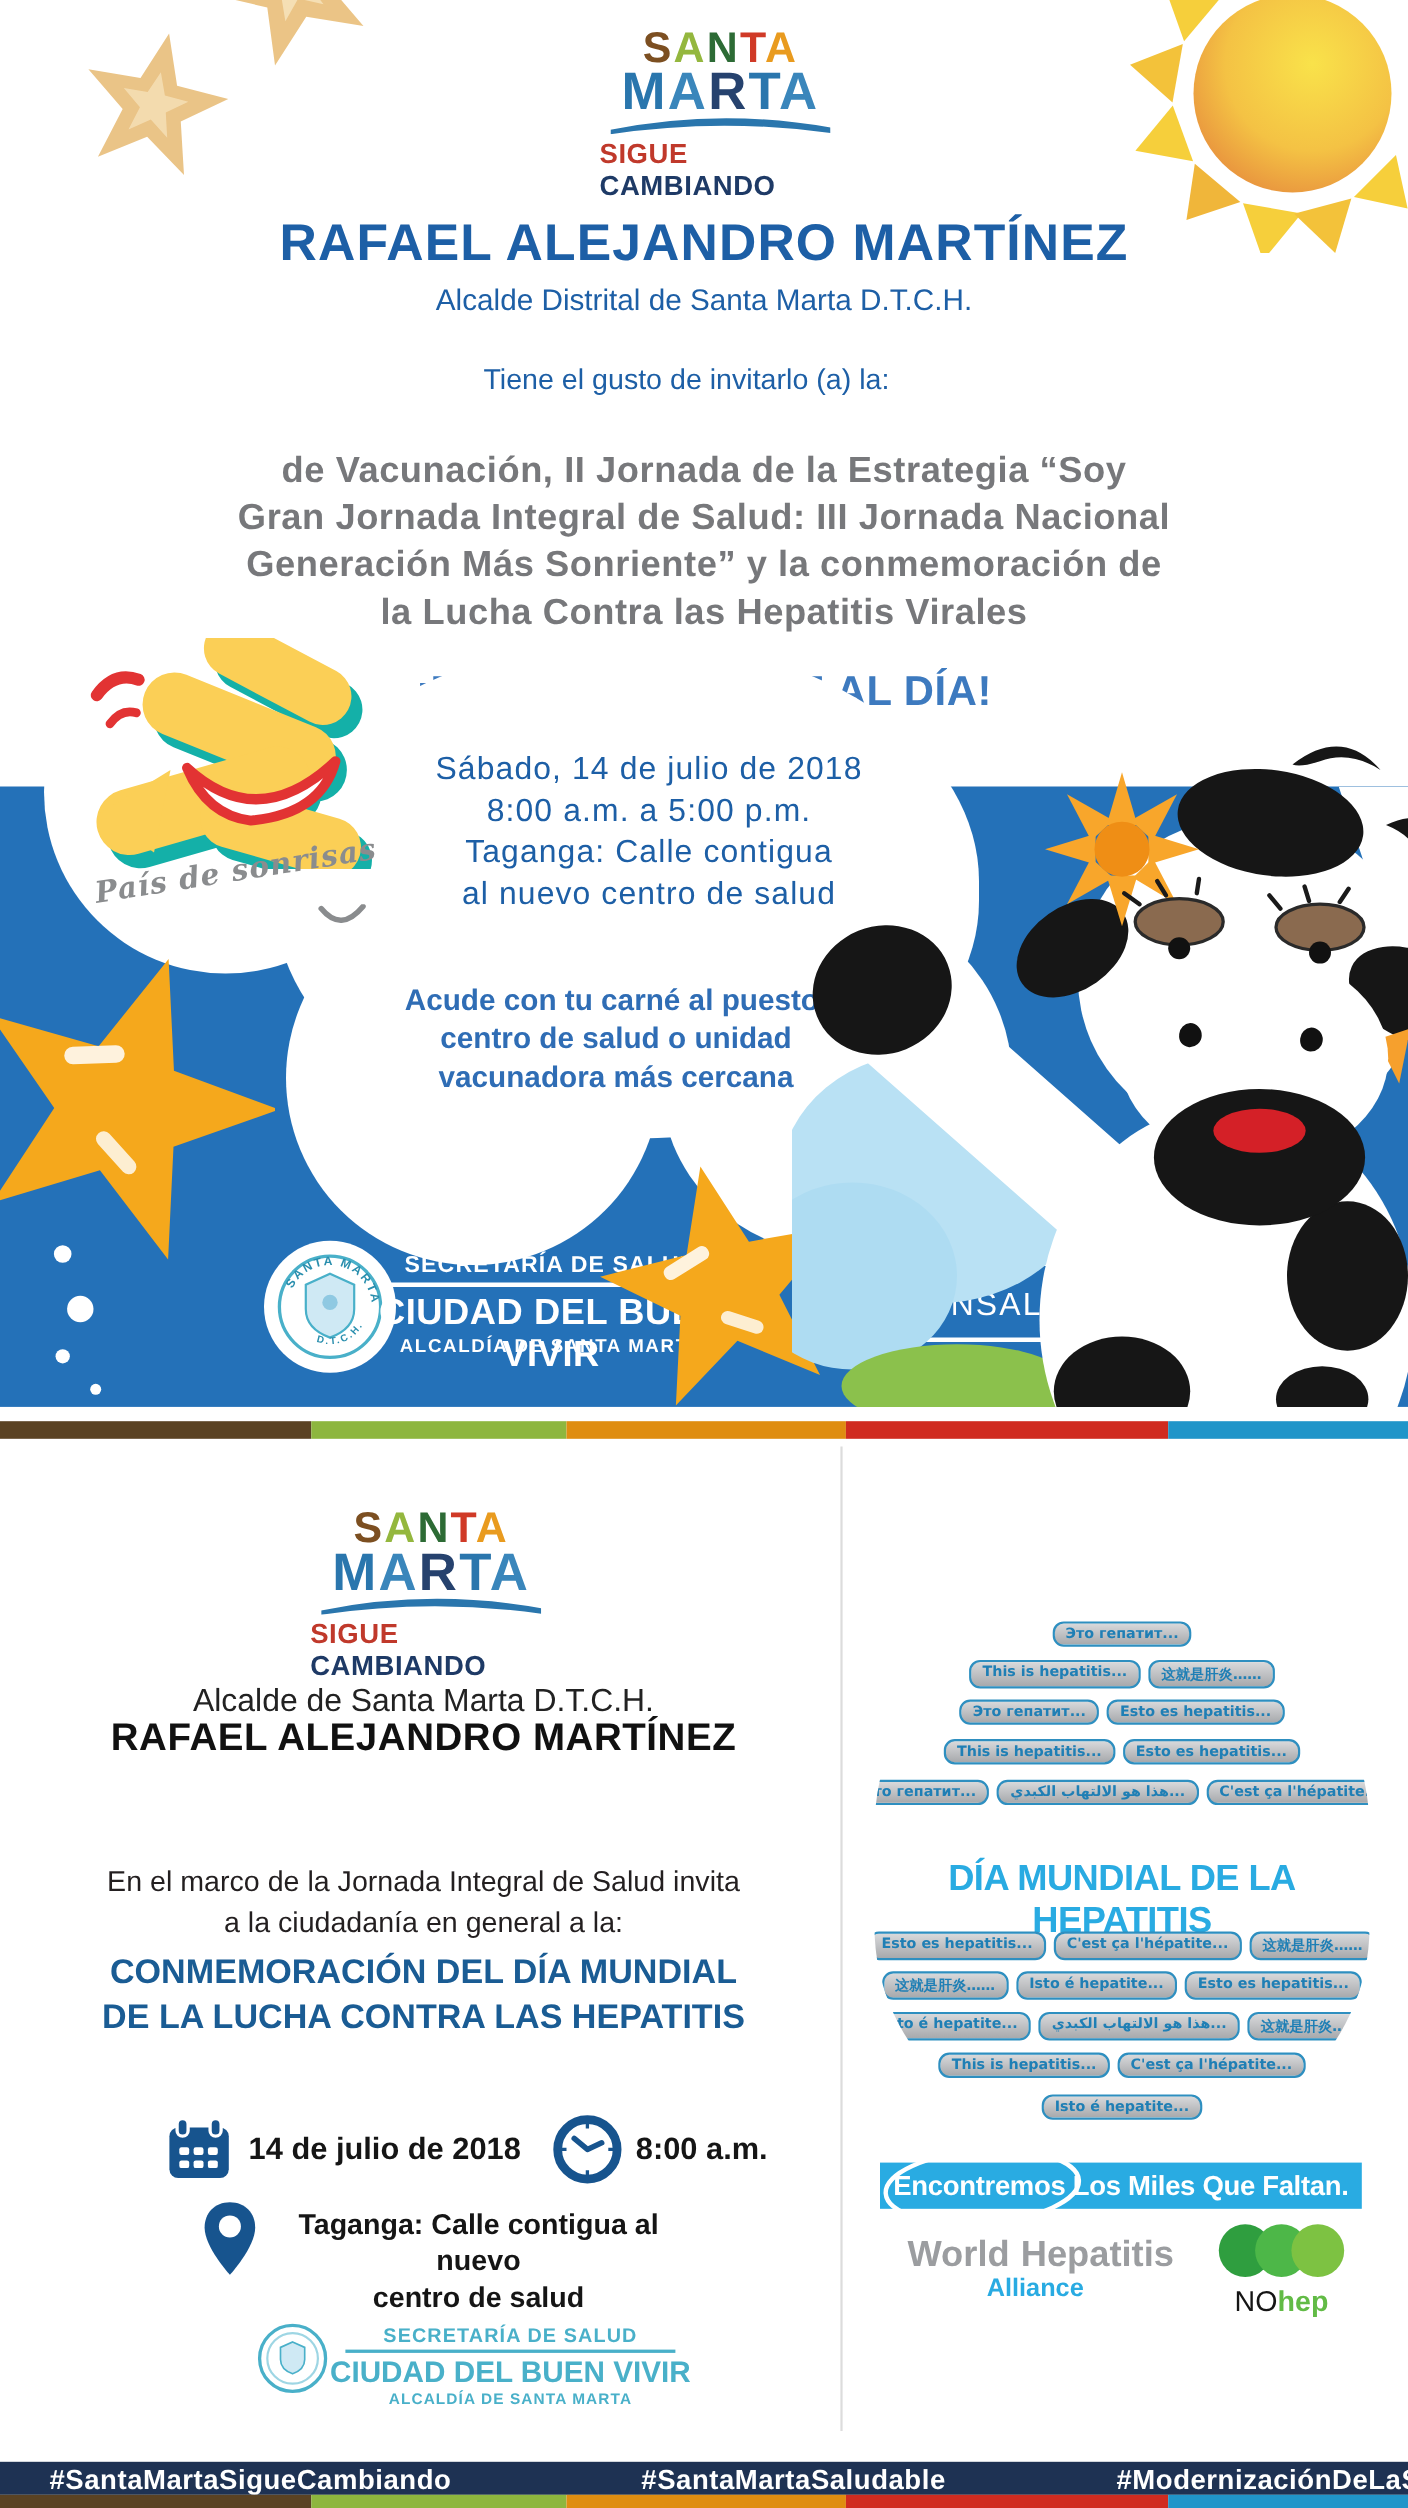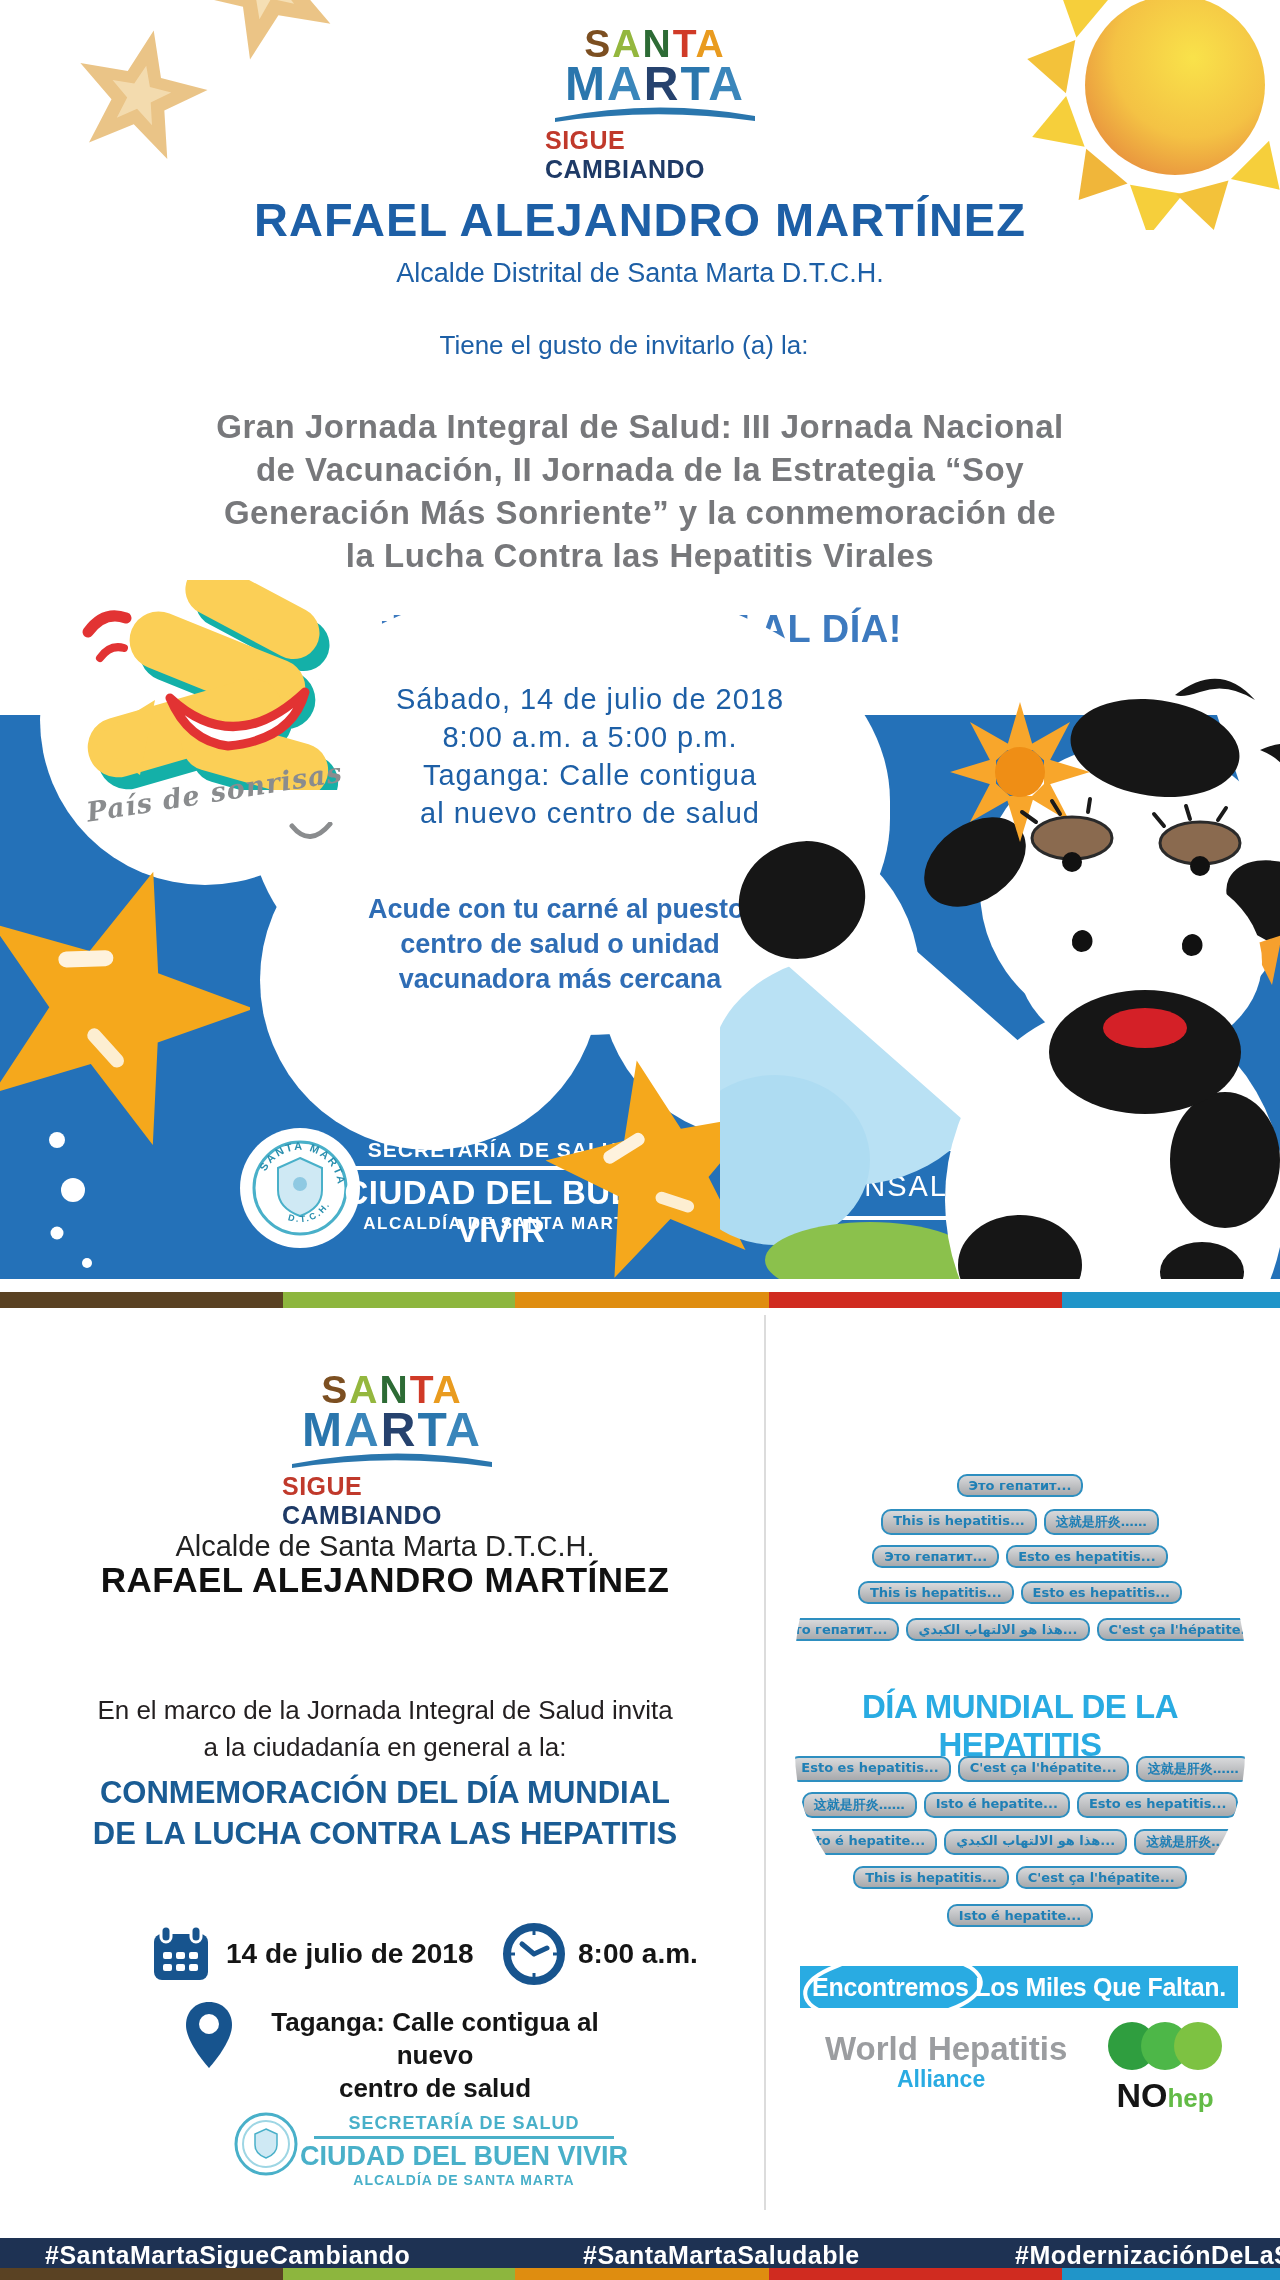--- a/index.html
+++ b/index.html
@@ -54,21 +54,21 @@
   .tile-row{position:absolute;left:0;width:100%;display:flex;justify-content:center;gap:7px;}
   .tile{background:linear-gradient(180deg,#d8d9db,#a7a9ac);border:2px solid #2e8fc0;
         border-radius:10px;padding:2px 10px;font-size:13px;font-weight:700;color:#1f7fb5;
         white-space:nowrap;font-family:"DejaVu Sans", sans-serif;}
   .banner{background:#29abe2;color:#fff;font-size:25px;font-weight:800;letter-spacing:-.3px;
           display:flex;align-items:center;justify-content:center;}
   .wha-gray{color:#9b9da0;font-size:33px;font-weight:800;}
   .wha-blue{color:#29abe2;font-size:23px;font-weight:800;}
   .wha-bar{width:5px;height:38px;background:#29abe2;margin:0 5px;}
   .nohep-circle{display:inline-block;width:48px;height:48px;border-radius:50%;margin-left:-15px;}
-  .nohep-no{color:#151515;font-size:34px;font-weight:700;}
+  .nohep-no{color:#151515;font-size:26px;font-weight:400;}
   .nohep-hep{color:#62bb46;font-size:26px;font-weight:800;}
   .teal{color:#49b0c9;}
   .t-secretaria{font-size:18px;font-weight:600;letter-spacing:1px;}
   .t-ciudad{font-size:27px;font-weight:800;}
   .t-alcaldia{font-size:14px;font-weight:700;letter-spacing:1px;}
   .tealline{background:#49b0c9;height:3px;}
   
   .navybar{background:#1e3253;}
   .hashtag{color:#fff;font-size:25px;font-weight:700;letter-spacing:.5px;}
 </style>
@@ -131,22 +131,22 @@
       <path d="M0,12 Q100,-8 200,10 L200,15 Q100,1 0,16 Z" fill="#2a76ad"></path>
     </svg>
     <div class="tag"><span class="tagRed">SIGUE</span> <span class="tagNavy">CAMBIANDO</span></div>
   </div>
 
   <div class="abs ctr p1-title" style="left:140px;top:192px;width:1000px">RAFAEL ALEJANDRO MARTÍNEZ</div>
   <div class="abs ctr p1-sub" style="left:240px;top:258px;width:800px">Alcalde Distrital de Santa Marta D.T.C.H.</div>
   <div class="abs ctr p1-intro" style="left:324px;top:330px;width:600px">Tiene el gusto de invitarlo (a) la:</div>
 
   <div class="abs ctr p1-gray" style="left:60px;top:405px;width:1160px">
+    <div>de Vacunación, II Jornada de la Estrategia “Soy</div>
     <div>Gran Jornada Integral de Salud: III Jornada Nacional</div>
-    <div>de Vacunación, II Jornada de la Estrategia “Soy</div>
     <div>Generación Más Sonriente” y la conmemoración de</div>
     <div>la Lucha Contra las Hepatitis Virales</div>
   </div>
 
   <div class="abs ctr p1-high" style="left:240px;top:608px;width:800px">¡DÍA DE PORNERSE AL DÍA!</div>
 
   <div class="abs band" style="left:0;top:715px;width:1280px;height:564px"></div>
 
   <div class="abs cloud" style="left:250px;top:585px;width:640px;height:450px;border-radius:48%"></div>
   <div class="abs cloud" style="left:260px;top:810px;width:340px;height:340px"></div>

